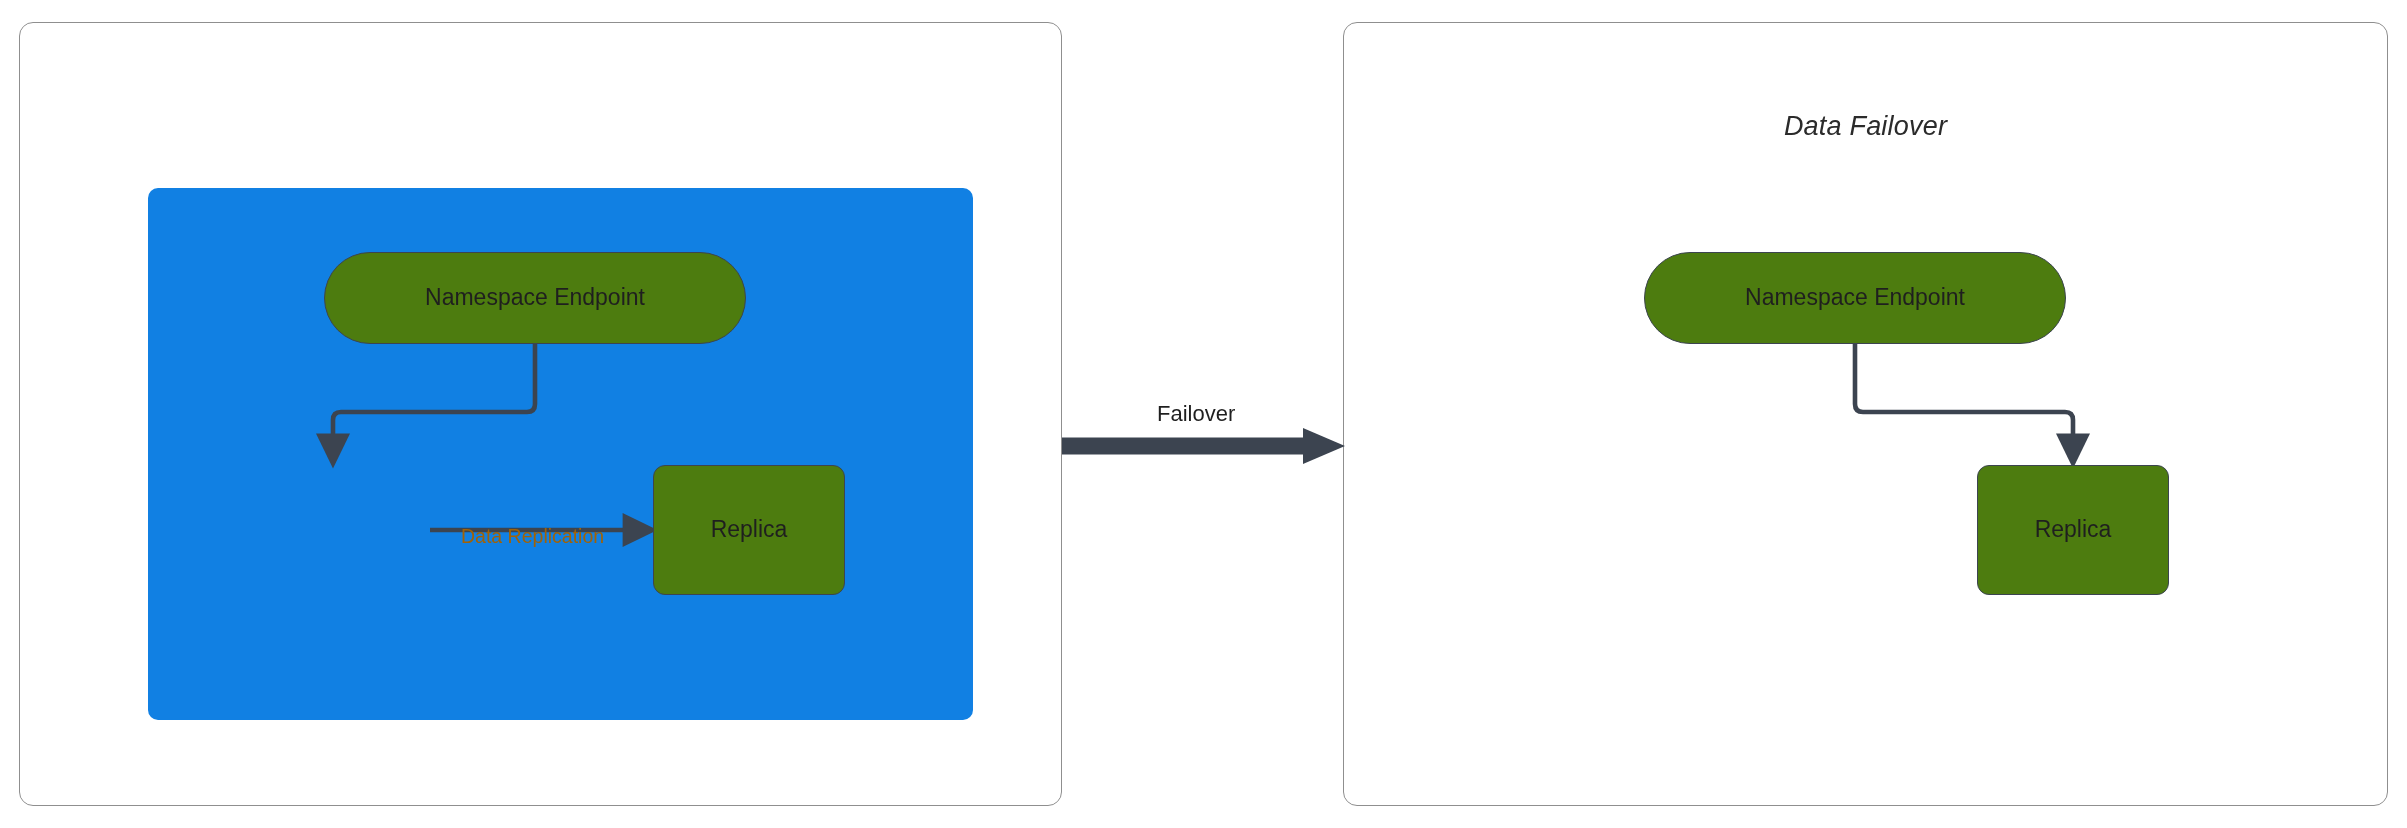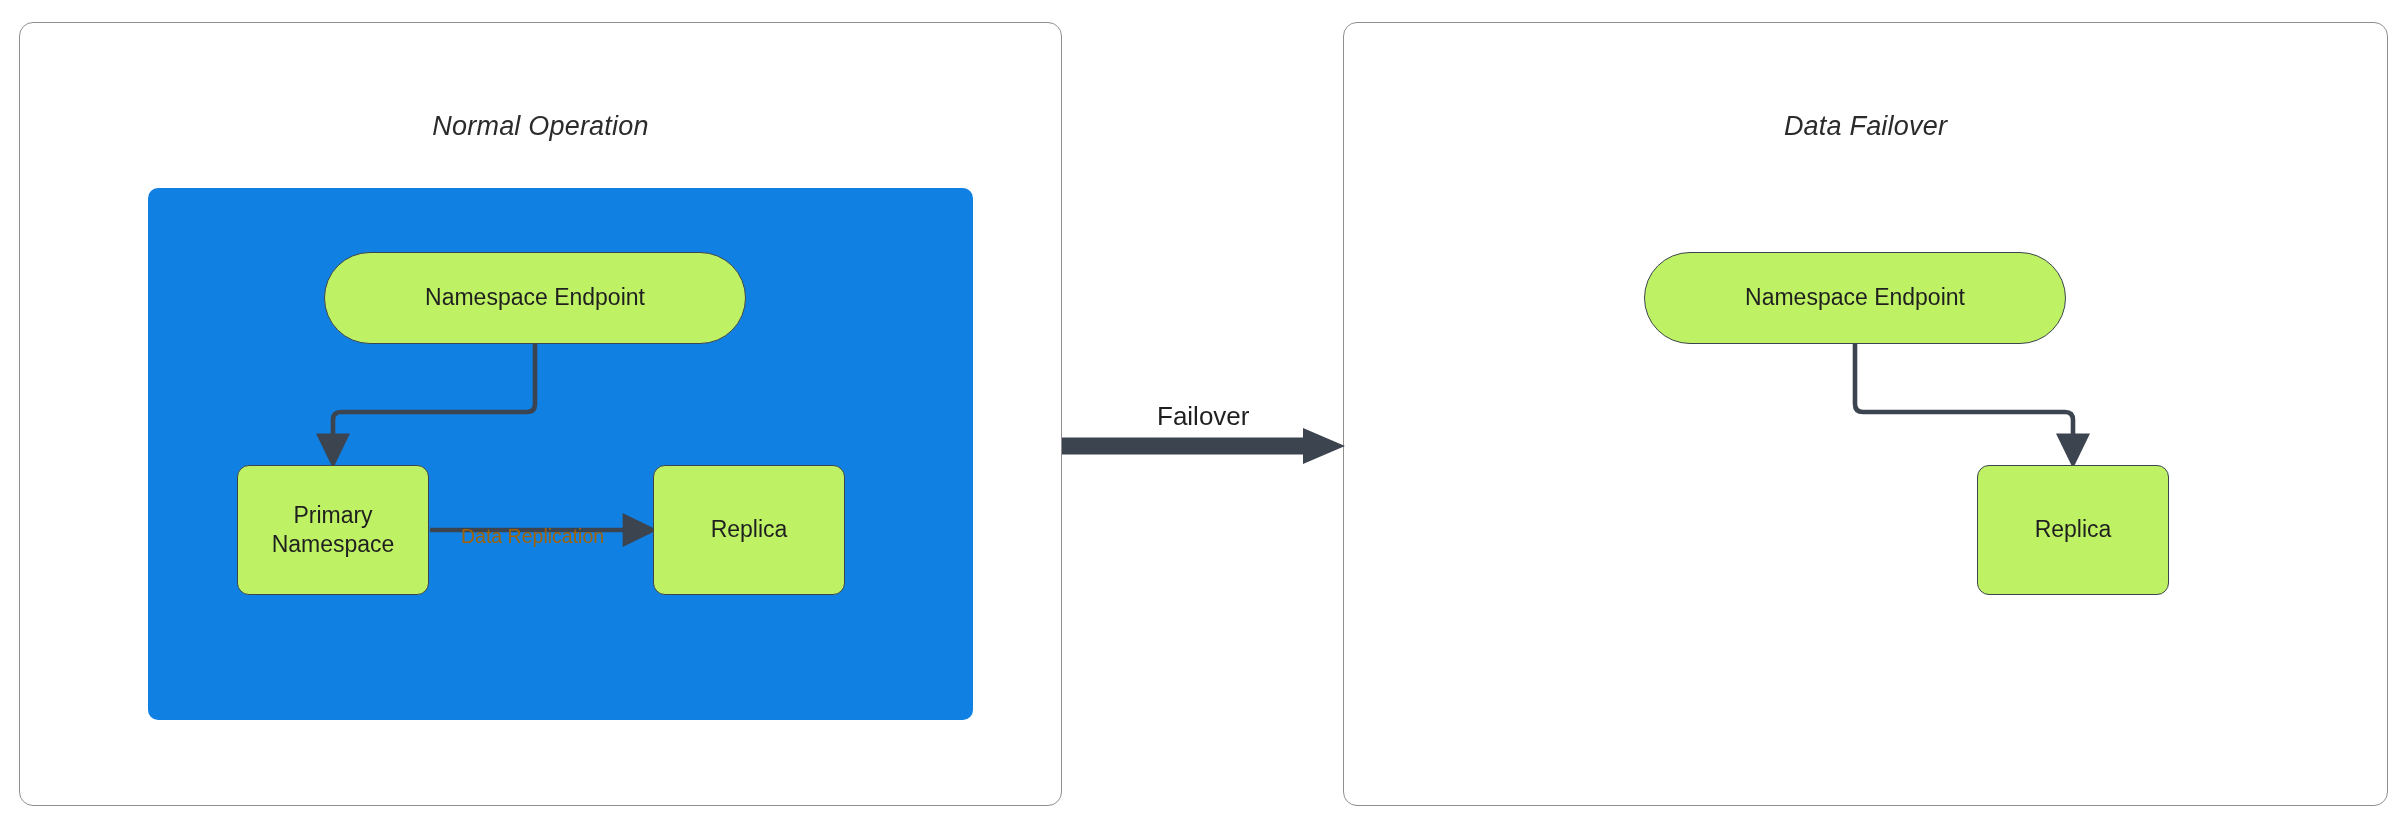--- a/index.html
+++ b/index.html
@@ -48,21 +48,21 @@
   .node{
     position:absolute;
     box-sizing:border-box;
     display:flex;
     align-items:center;
     justify-content:center;
     text-align:center;
     font-size:23px;
     color:#1f1f1f;
     line-height:1.28;
-    background:#bef264;
+    background:#4d7c0f;
     border:1.8px solid #3c4450;
     border-radius:12px;
     z-index:3;
   }
   .node.stadium{border-radius:60px;}
   .node.recovering{
     background:#dfe2e6;
     border:1.8px solid #7b8189;
     font-style:italic;
     color:#4a5058;
@@ -89,30 +89,29 @@
   }
   #label-data-replication{
     left:461px; top:525px;
     color:#a16207;
     font-weight:normal;
     font-size:19.5px;
   }
   #label-failover{
     left:1157px; top:401px;
     color:#1f1f1f;
-    font-size:26px;
+    font-size:22px;
   }
 </style>
 </head>
 <body>
 
 <div id="stage">
 
   <div class="panel" id="panel-left">
-    <div class="panel-title">Normal Operation</div>
 
     <div class="cluster" id="cluster-left"></div>
   </div>
 
   <div class="panel" id="panel-right">
     <div class="panel-title">Data Failover</div>
 
   </div>
 
   <svg id="links" viewBox="0 0 2407 828" width="2407" height="828">
@@ -137,23 +136,20 @@
     <g>
       <rect x="1062" y="437.5" width="253" height="17" fill="#3c4450"></rect>
       <path d="M1303,428 L1345,446 L1303,464 z" fill="#3c4450"></path>
     </g>
   </svg>
 
   <div class="node stadium" id="node-endpoint-left">
     <span>Namespace Endpoint</span>
   </div>
 
-  <div class="node" id="node-primary">
-    <span>Primary Namespace</span>
-  </div>
 
   <div class="node" id="node-replica-left">
     <span>Replica</span>
   </div>
 
   <div class="node stadium" id="node-endpoint-right">
     <span>Namespace Endpoint</span>
   </div>
 
 

